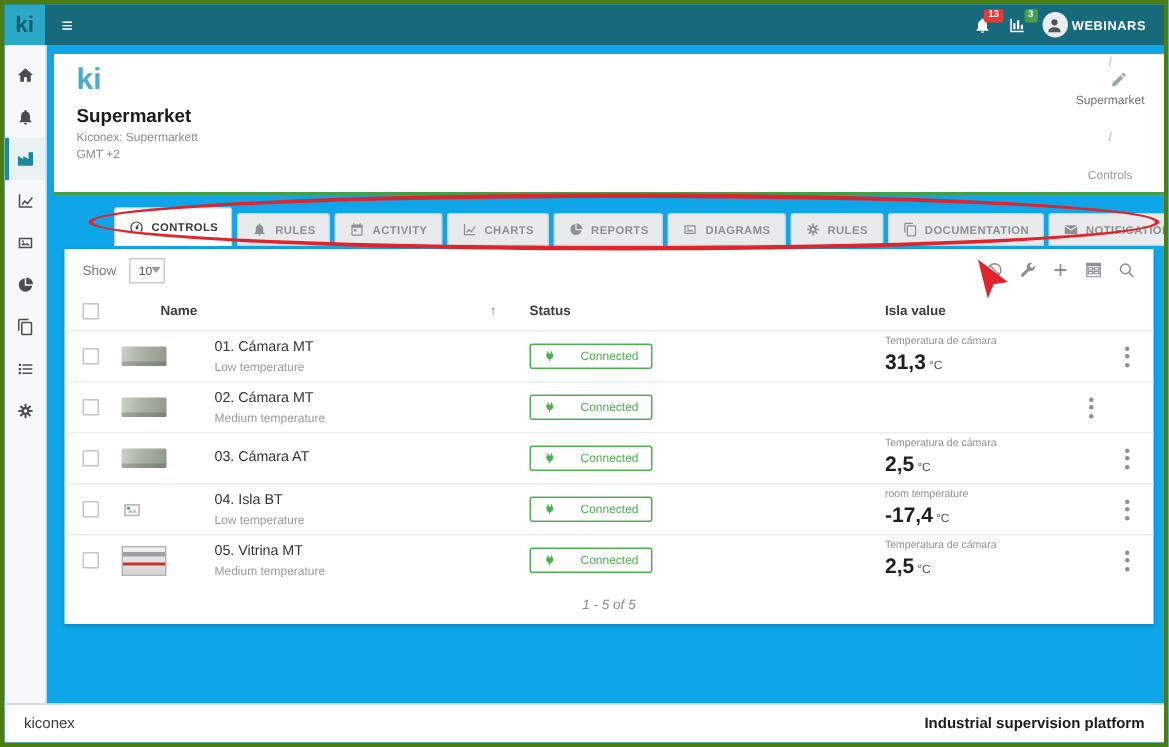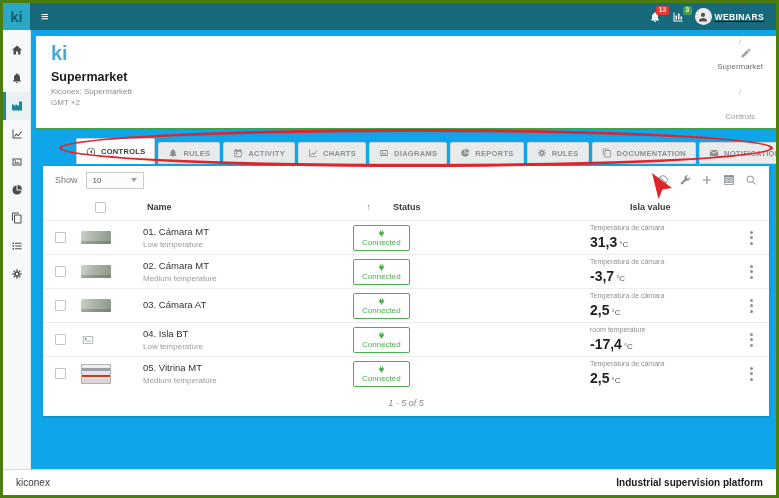--- a/index.html
+++ b/index.html
@@ -3,21 +3,21 @@
 <meta charset="utf-8">
 <style>
   * { margin:0; padding:0; box-sizing:border-box; }
   body { font-family:"Liberation Sans", sans-serif; background:#fff; }
   #frame { position:relative; width:779px; height:498px; border:3px solid #4d7c0f; background:#0ea5e9; overflow:hidden; }
 
   
   #topbar { position:absolute; top:0; left:0; right:0; height:27px; background:#17697c; display:flex; align-items:center; z-index:5; }
   #brand { width:27px; height:27px; background:#2ba8c6; color:#0d5e72; font-weight:bold; font-size:15px; display:flex; align-items:center; justify-content:center; flex:0 0 27px; }
   #hamburger { color:#fff; margin-left:11px; font-size:13px; line-height:1; cursor:pointer; }
-  .topbar-right { margin-left:auto; display:flex; align-items:center; gap:11px; padding-right:12px;text-decoration:underline; }
+  .topbar-right { margin-left:auto; display:flex; align-items:center; gap:11px; padding-right:12px; }
   .icon-badge { position:relative; color:#fff; display:flex; }
   .badge { position:absolute; top:-5px; right:-8px; font-size:6.5px; font-weight:bold; color:#fff; padding:1.5px 2.5px; border-radius:2px; line-height:1; }
   .badge.red { background:#e53935; } .badge.green { background:#43a047; }
   .avatar { width:17px; height:17px; border-radius:50%; background:#ececec; display:flex; align-items:center; justify-content:center; overflow:hidden; }
   .avatar svg { width:12px; height:12px; fill:#555; }
   .webinars { color:#fff; font-size:8.5px; font-weight:bold; letter-spacing:.4px; margin-left:-8px; }
 
   
   #sidebar { position:absolute; top:27px; left:0; width:28px; bottom:26px; background:#f7f8f9; border-right:1px solid #e2e4e6; padding-top:6px; display:flex; flex-direction:column; z-index:4; }
   .side-item { height:28px; display:flex; align-items:center; justify-content:center; color:#4d4d4d; cursor:pointer; }
@@ -46,39 +46,39 @@
   .tab.active { height:26px; background:#fff; border-color:#c8cacc; border-bottom-color:#fff; color:#3a3a3a; }
 
   
   #ann-ellipse { position:absolute; left:56px; top:126px; width:714px; height:38px; border:3px solid #e0242b; border-radius:50%; z-index:30; pointer-events:none; }
   #ann-arrow { position:absolute; left:646px; top:169px; z-index:30; pointer-events:none; }
 
   
   #table-card { position:absolute; left:40px; top:163px; width:726px; background:#fff; box-shadow:0 1px 3px rgba(0,0,0,.18); z-index:2; }
   .toolbar { height:28px; display:flex; align-items:center; padding:0 12px; }
   .show-label { font-size:9px; color:#767676; margin-right:8px; }
-  .page-size { width:58px; height:17px; border:1px solid #cccccc; background:#fcfcfc; display:flex; align-items:center; justify-content:space-between; padding:0 6px; font-size:8px; color:#555; cursor:pointer; }
+  .page-size { width:24px; height:17px; border:1px solid #cccccc; background:#fcfcfc; display:flex; align-items:center; justify-content:space-between; padding:0 6px; font-size:8px; color:#555; cursor:pointer; }
   .caret { width:0; height:0; border-left:3px solid transparent; border-right:3px solid transparent; border-top:4px solid #9b9b9b; }
   .toolbar-icons { margin-left:auto; display:flex; align-items:center; gap:10px; color:#8a8f93; }
   .toolbar-icons > span { cursor:pointer; display:flex; }
 
   .tgrid { display:grid; grid-template-columns:18px 70px 210px 237px 143px 24px; align-items:center; padding:0 12px; }
-  .thead { height:26px; font-size:9px; font-weight:bold; color:#3c3c3c;margin-left:40px; }
+  .thead { height:26px; font-size:9px; font-weight:bold; color:#3c3c3c; }
   .th-name { grid-column:2/4; padding-left:34px; display:flex; align-items:center; justify-content:space-between; }
   .sort-arrow { font-weight:normal; color:#7f7f7f; margin-right:22px; font-size:9px; cursor:pointer; }
   .trow { height:34px; border-top:1px solid #ededed; cursor:pointer; }
   .cb { width:11px; height:11px; border:1px solid #c4c4c4; background:#fff; border-radius:1px; display:inline-block; cursor:pointer; }
   .thumb-wrap { display:flex; align-items:center; padding-left:8px; }
   .thumb-photo { width:30px; height:13px; border-radius:1px; background:linear-gradient(100deg,#ccd2c8 0%,#aab3a5 45%,#8e988b 100%); box-shadow:inset 0 -3px 0 rgba(55,65,55,.25); }
   .thumb-case { width:30px; height:20px; background:linear-gradient(#f0f0f0,#d4d4d4); border:1px solid #b2b2b2; position:relative; }
   .thumb-case:before { content:""; position:absolute; left:0; right:0; top:3px; height:3px; background:#9aa0a4; }
   .thumb-case:after { content:""; position:absolute; left:0; right:0; top:10px; height:2.5px; background:#c0392b; }
   .rname { font-size:9.5px; color:#333; margin-bottom:3px; }
   .rsub { font-size:8px; color:#9a9a9a; }
-  .status-badge { display:inline-flex; align-items:center; gap:0; border:1px solid #4caf50; color:#4caf50; background:#fff; font-size:8px; padding:3px 8px; border-radius:2px;flex-direction:column; }
+  .status-badge { display:inline-flex; align-items:center; gap:16px; border:1px solid #4caf50; color:#4caf50; background:#fff; font-size:8px; padding:3px 8px; border-radius:2px; }
   .status-badge svg { fill:#4caf50; }
   .vlabel { font-size:7px; color:#909090; margin-bottom:2px; }
   .vnum { font-size:14px; font-weight:bold; color:#1f1f1f; }
   .vunit { font-size:8px; font-weight:normal; color:#555; margin-left:2px; }
   .kebab { display:flex; flex-direction:column; gap:2.5px; align-items:center; cursor:pointer; justify-self:end; padding:4px; }
   .kebab i { width:3px; height:3px; background:#8f8f8f; border-radius:50%; }
   .pagination { height:26px; display:flex; align-items:center; justify-content:center; font-size:9px; color:#8a8a8a;font-style:italic; }
 
   
   #footer { position:absolute; left:0; right:0; bottom:0; height:26px; background:#fff; border-top:1px solid #d8d8d8; display:flex; align-items:center; justify-content:space-between; padding:0 13px; z-index:6;margin-top:40px; }
@@ -221,32 +221,32 @@
     </div>
     <div class="tab">
       <svg class="ic sm" viewBox="0 0 24 24">
           <path d="M3 3v18h18v-2H5V3H3z"></path>
           <path d="M6.5 16l4.5-5.5 3.5 3.5 6-7.5 1.5 1.2-7.3 9.3-3.5-3.5-3.2 4z"></path>
         </svg>
       <span>CHARTS</span>
     </div>
     <div class="tab">
       <svg class="ic sm" viewBox="0 0 24 24">
+          <path d="M11 3a9 9 0 1 0 10 10H11V3z"></path>
+          <path d="M13 2v9h9a9 9 0 0 0-9-9z"></path>
+        </svg>
+      <span>REPORTS</span>
+    </div>
+    <div class="tab">
+      <svg class="ic sm" viewBox="0 0 24 24">
           <path d="M21 5H3v14h18V5zm-2 12H5V7h14v10z"></path>
           <circle cx="8.5" cy="9.5" r="1.3"></circle>
           <path d="M6 15l3.5-4 2.5 3 2-2.5L18 15z"></path>
         </svg>
       <span>DIAGRAMS</span>
-    </div>
-    <div class="tab">
-      <svg class="ic sm" viewBox="0 0 24 24">
-          <path d="M11 3a9 9 0 1 0 10 10H11V3z"></path>
-          <path d="M13 2v9h9a9 9 0 0 0-9-9z"></path>
-        </svg>
-      <span>REPORTS</span>
     </div>
     <div class="tab">
       <svg class="ic sm" viewBox="0 0 24 24">
           <g>
             <rect x="10.7" y="2.5" width="2.6" height="19"></rect>
             <rect x="10.7" y="2.5" width="2.6" height="19" transform="rotate(45 12 12)"></rect>
             <rect x="10.7" y="2.5" width="2.6" height="19" transform="rotate(90 12 12)"></rect>
             <rect x="10.7" y="2.5" width="2.6" height="19" transform="rotate(135 12 12)"></rect>
             <circle cx="12" cy="12" r="5.2"></circle>
           </g>
@@ -360,24 +360,20 @@
       <span>
         <div class="rname">02. Cámara MT</div>
         <div class="rsub">Medium temperature</div>
       </span>
       <span><span class="status-badge">
         <svg class="ic xs" viewBox="0 0 24 24">
               <path d="M16 7V3h-2v4h-4V3H8v4H6v6.2L9.8 17H11v4h2v-4h1.2L18 13.2V7h-2z"></path>
             </svg>
         <span>Connected</span>
       </span></span>
-      <span>
-        <div class="vlabel">Temperatura de cámara</div>
-        <div><span class="vnum">-3,7</span><span class="vunit">°C</span></div>
-      </span>
       <span class="kebab">
           <i></i>
           <i></i>
           <i></i>
         </span>
     </div>
 
     <div class="tgrid trow">
       <span class="cb"></span>
       <span class="thumb-wrap">

